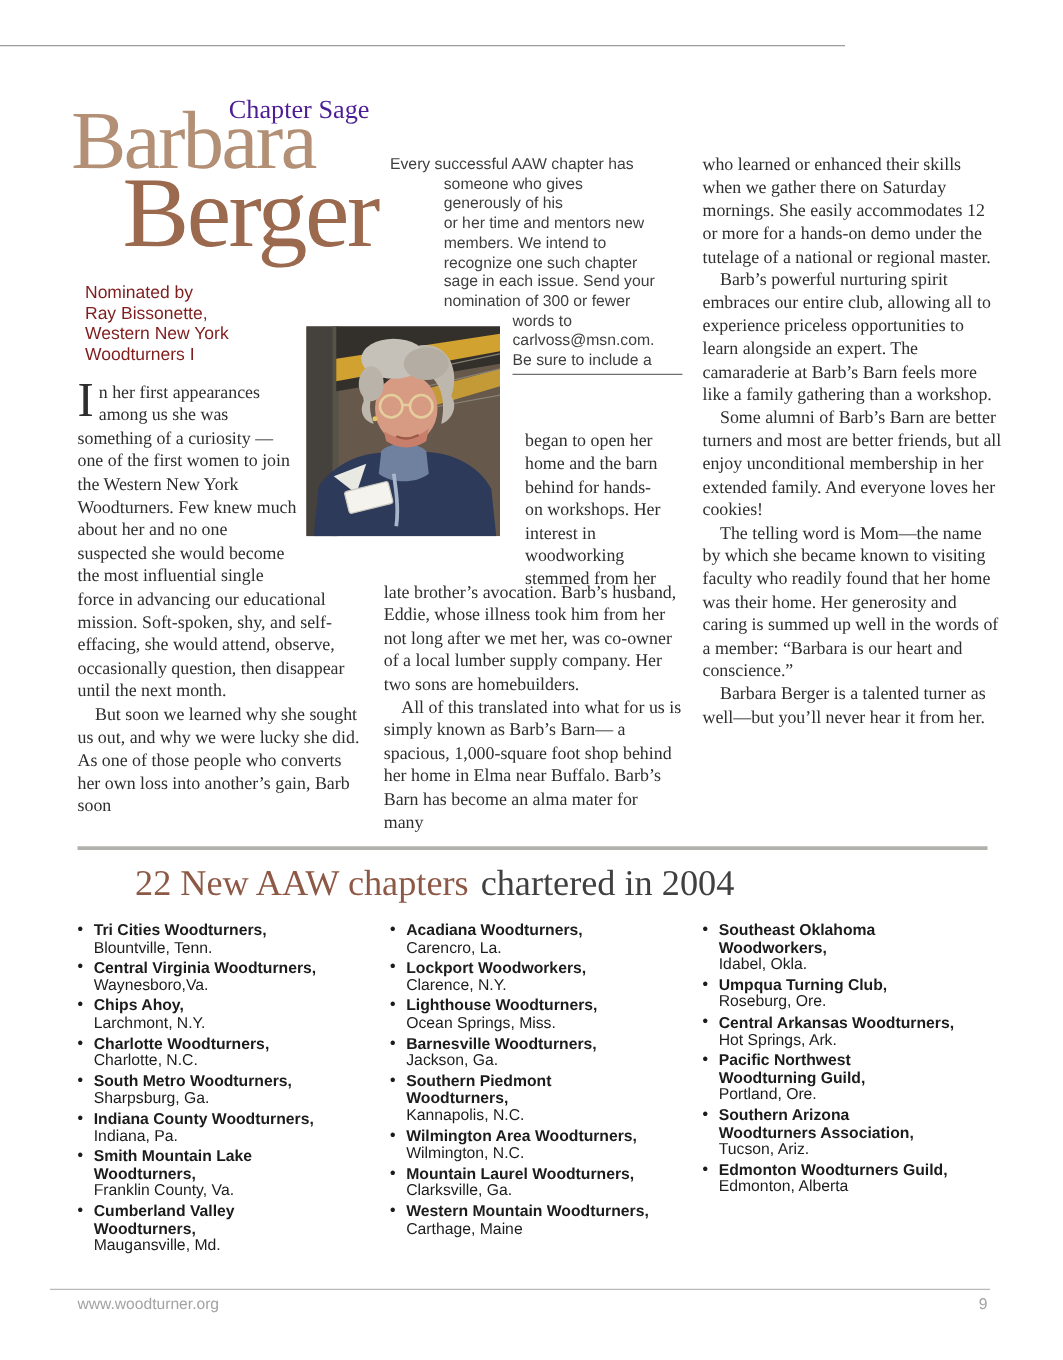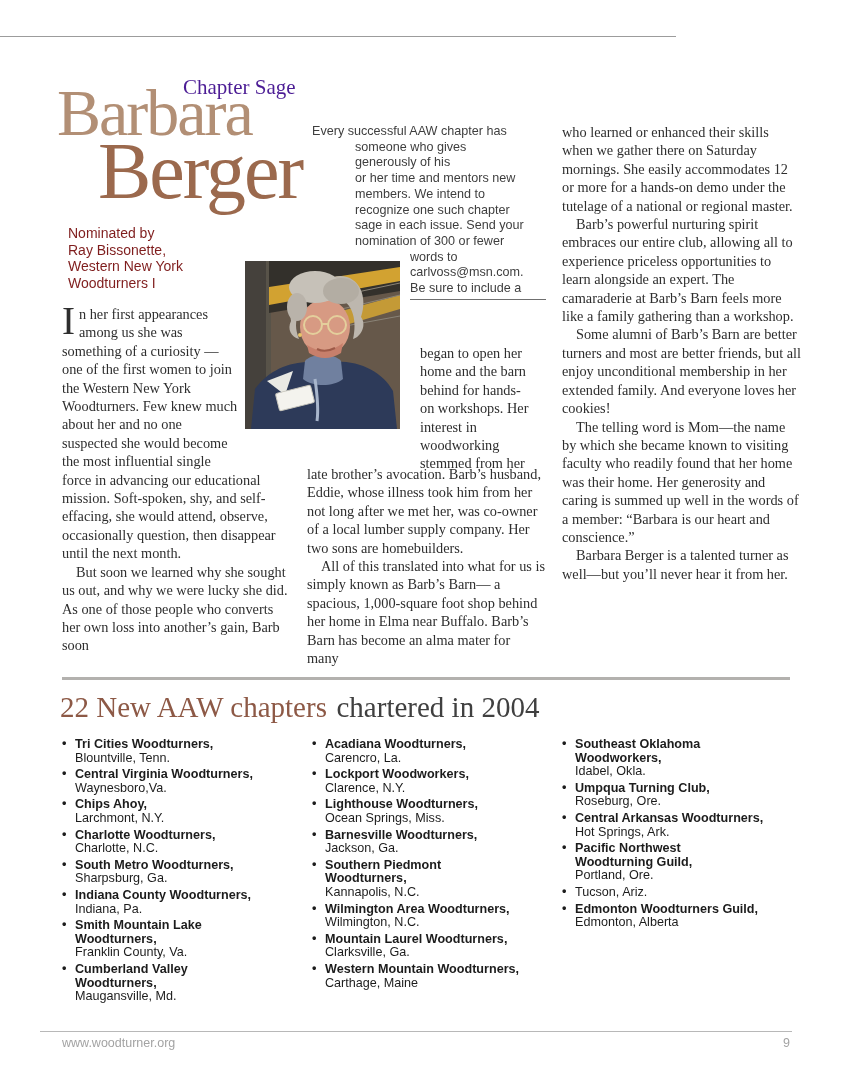--- a/index.html
+++ b/index.html
@@ -36,21 +36,21 @@
   .beside{left:420px;top:320px;margin-top:24px;}
   .col2cont{left:307px;top:445px;width:238px;margin-top:20px;}
   .col3{left:562px;top:123px;width:240px;}
 
   
   .photo{left:245px;top:261px;width:155px;height:168px;}
   .photo svg{display:block;width:100%;height:100%;}
 
   
   .section-heading{left:60px;top:692px;font-size:29px;line-height:1.1;}
-  .sh-main{color:#8d5946;}
+  .sh-main{color:#8d5946;margin-left:48px;}
   .sh-tail{color:#404040;margin-left:0.33em;}
   .chap-col{position:absolute;top:738px;font-family:"Liberation Sans",sans-serif;
             font-size:12.6px;line-height:13.6px;color:#1c1c1c;}
   .col-a{left:62px;width:250px;}
   .col-b{left:312px;width:242px;}
   .col-c{left:562px;width:236px;}
   .chap-item{position:relative;padding-left:13px;margin-bottom:3px;}
   .bullet{position:absolute;left:0;top:-1px;font-weight:bold;}
   .chap-name{font-weight:bold;display:block;white-space:pre-line;}
   .chap-loc{display:block;}
@@ -287,20 +287,22 @@
 
       <div class="chap-item">
         <span class="bullet">•</span>
         <span class="chap-name">Pacific Northwest
 Woodturning Guild,</span>
         <span class="chap-loc">Portland, Ore.</span>
       </div>
 
       <div class="chap-item">
         <span class="bullet">•</span>
+        <span class="chap-name">Southern Arizona
+Woodturners Association,</span>
         <span class="chap-loc">Tucson, Ariz.</span>
       </div>
 
       <div class="chap-item">
         <span class="bullet">•</span>
         <span class="chap-name">Edmonton Woodturners Guild,</span>
         <span class="chap-loc">Edmonton, Alberta</span>
       </div>
     </div>
 

